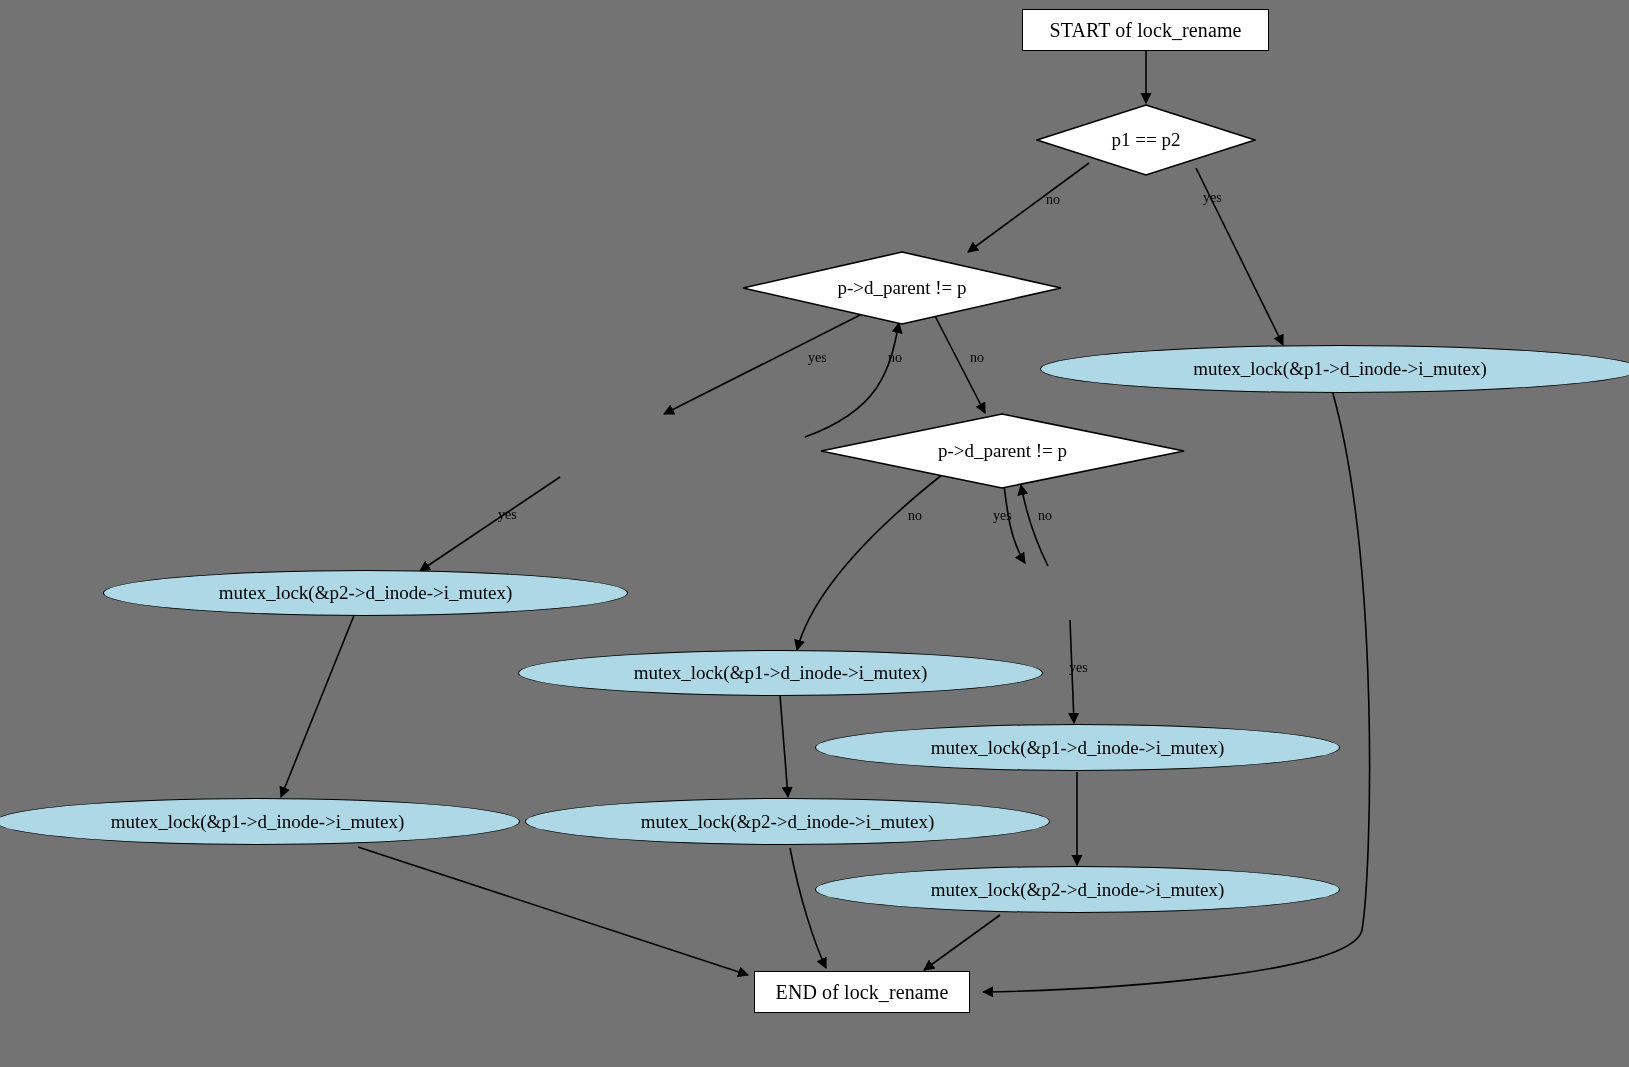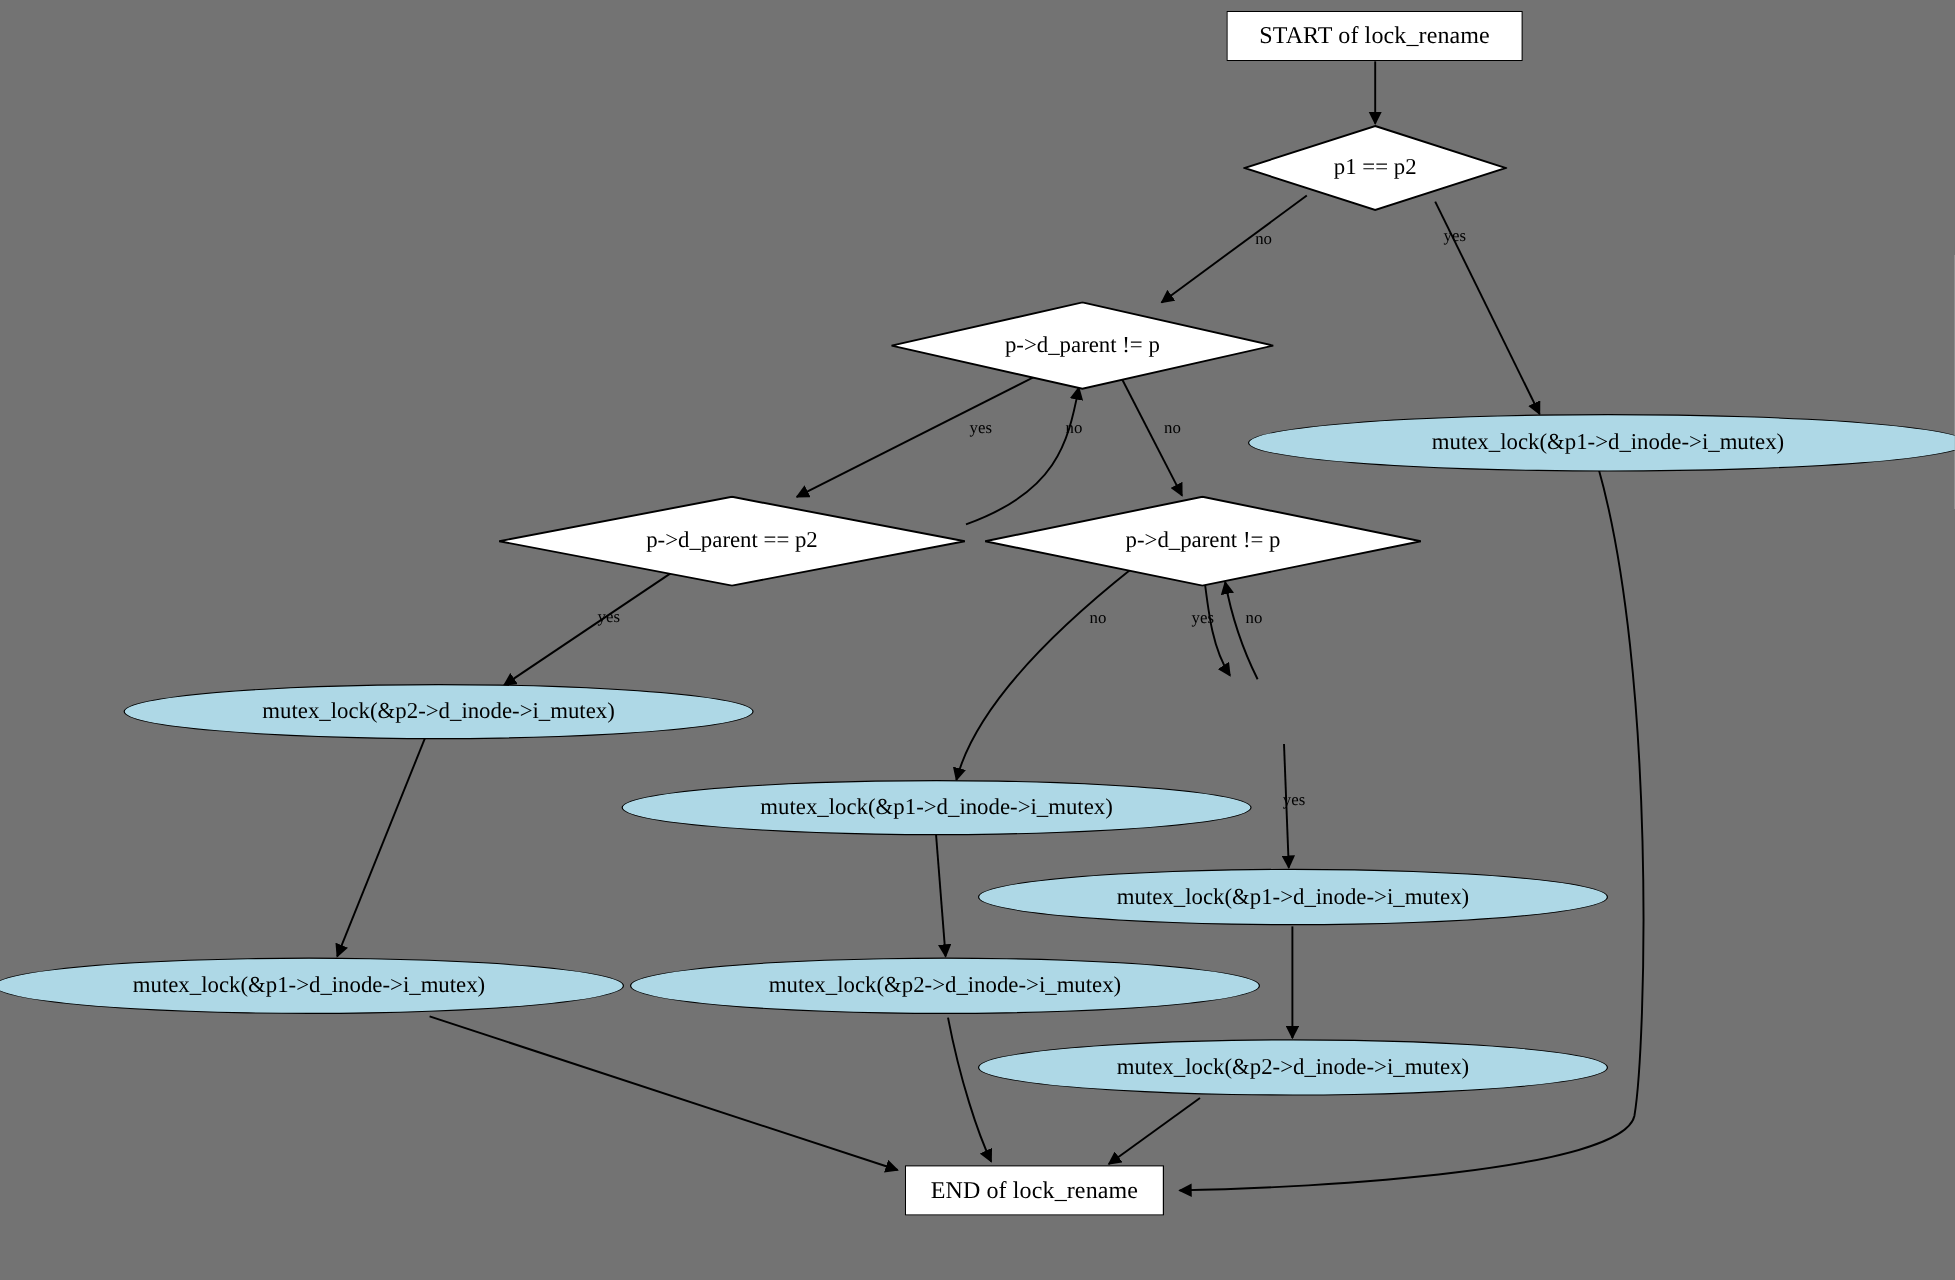--- a/index.html
+++ b/index.html
@@ -139,26 +139,20 @@
     <svg class="diamond-shape" viewBox="0 0 320 74" preserveAspectRatio="none">
       <polygon points="160,1 319,37 160,73 1,37" fill="#ffffff" stroke="#000000" stroke-width="1.6" vector-effect="non-scaling-stroke"></polygon>
     </svg>
     <span class="diamond-label">p-&gt;d_parent != p</span>
   </div>
 
   <div class="node node-ellipse" style="left:1040px; top:345px; width:600px; height:48px;">
     <span>mutex_lock(&amp;p1-&gt;d_inode-&gt;i_mutex)</span>
   </div>
 
-  <div class="node node-diamond" style="left:415px; top:413px; width:390px; height:76px;">
-    <svg class="diamond-shape" viewBox="0 0 390 76" preserveAspectRatio="none">
-      <polygon points="195,1 389,38 195,75 1,38" fill="#ffffff" stroke="#000000" stroke-width="1.6" vector-effect="non-scaling-stroke"></polygon>
-    </svg>
-    <span class="diamond-label">p-&gt;d_parent == p2</span>
-  </div>
 
   <div class="node node-diamond" style="left:820px; top:413px; width:365px; height:76px;">
     <svg class="diamond-shape" viewBox="0 0 365 76" preserveAspectRatio="none">
       <polygon points="182,1 364,38 182,75 1,38" fill="#ffffff" stroke="#000000" stroke-width="1.6" vector-effect="non-scaling-stroke"></polygon>
     </svg>
     <span class="diamond-label">p-&gt;d_parent != p</span>
   </div>
 
 
   <div class="node node-ellipse" style="left:103px; top:570px; width:525px; height:46px;">

